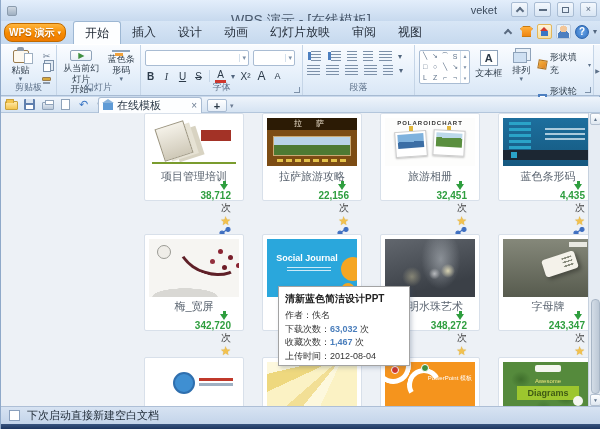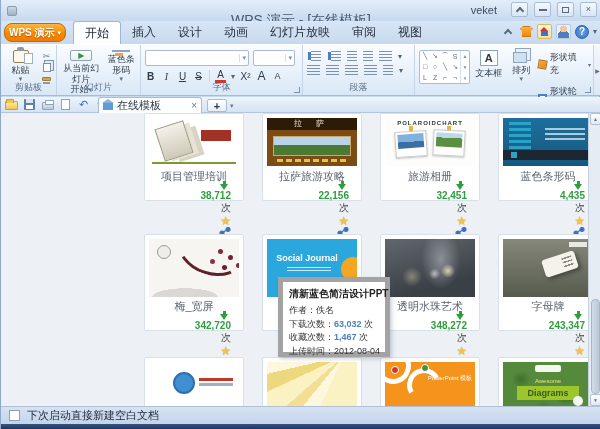--- a/index.html
+++ b/index.html
@@ -254,22 +254,22 @@
       radial-gradient(16px 12px at 70% 60%, #3a6828, transparent 70%),
       radial-gradient(12px 12px at 45% 80%, #457733, transparent 70%), #558a3c; }
   .t-diagram .wlbl { position:absolute; left:32px; top:3px; width:26px; height:7px; background:#f4f6f0; border-radius:2px; }
   .t-diagram .aws { position:absolute; left:0; right:0; top:16px; text-align:center; font-size:6px; color:#e8e27a; }
   .t-diagram .band { position:absolute; left:14px; right:14px; top:24px; height:14px; background:#9dc62e;
     color:#3f5a14; font-size:9px; font-weight:bold; text-align:center; line-height:14px; }
   .t-diagram .dot { position:absolute; right:10px; top:34px; width:10px; height:10px; border-radius:50%;
     background:#f4f6f0; }
 
   
-  .tooltip { position:absolute; left:277px; top:164px; width:112px; height:80px; background:#fff;
-    border:5px solid #a3a3a3; box-shadow:2px 2px 4px rgba(60,80,110,.25); padding:5px 6px; z-index:30; }
+  .tooltip { position:absolute; left:277px; top:173px; width:132px; height:80px; background:#fff;
+    border:1px solid #a3a3a3; box-shadow:2px 2px 4px rgba(60,80,110,.25); padding:5px 6px; z-index:30; }
   .tt-title { font-size:10px; font-weight:bold; color:#222; margin-bottom:3px; white-space:nowrap; }
   .tt-row { font-size:9px; color:#333; line-height:13.5px; white-space:nowrap; }
   .tt-blue { color:#4a7ebc; font-weight:bold; }
 
   
   .scrollbar { position:absolute; right:0; top:0; width:13px; height:293px;
     background:#e6ecf3; border-left:1px solid #c6d1de; }
   .sb-btn { position:absolute; left:1px; width:11px; height:12px; background:linear-gradient(#fff,#dfe8f1);
     border:1px solid #b3c0d0; border-radius:2px; font-size:5px; color:#5d7189; text-align:center; line-height:11px; }
   .sb-thumb { position:absolute; left:2px; top:186px; width:9px; height:95px; background:linear-gradient(90deg,#d3dce6,#bcc8d6);

